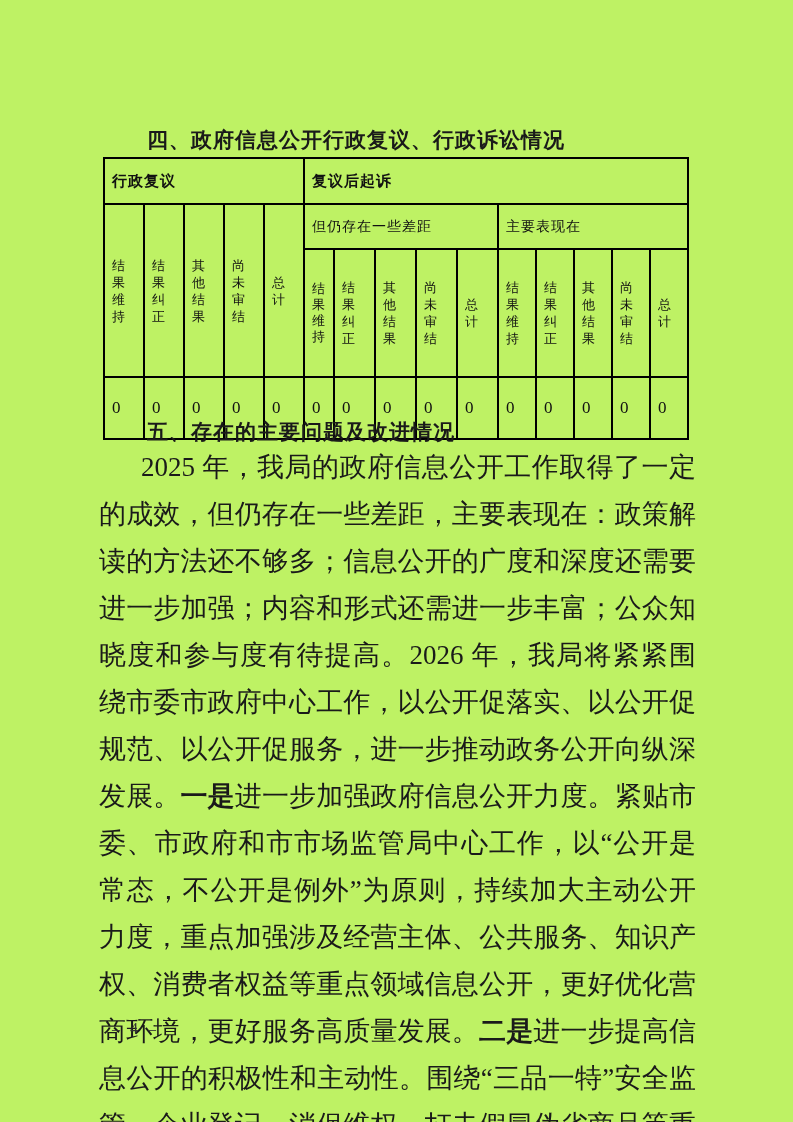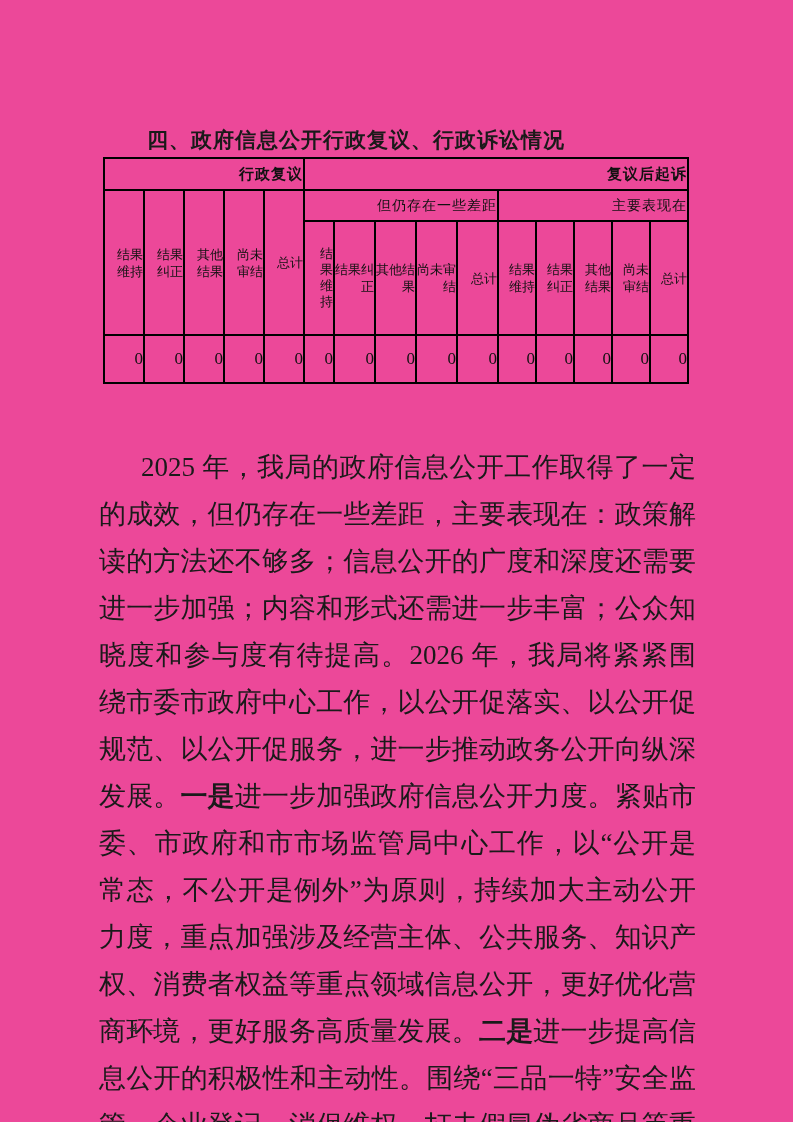--- a/index.html
+++ b/index.html
@@ -1,20 +1,20 @@
 <!DOCTYPE html>
 <html><head>
 <meta charset="utf-8">
 <style>
   html,body{margin:0;padding:0;background:#888;}
   .page{
     position:relative;
     width:793px;height:1122px;
     margin:0 auto;
-    background:#ec4899;
+    background:#bef264;
     color:#1a1a1a;
     font-family:"Liberation Serif", serif;
     overflow:hidden;
   }
   .heading{
     position:absolute;
     left:147px;
     margin:0;
     font-family:"Liberation Sans", sans-serif;
     font-weight:bold;
@@ -27,22 +27,22 @@
   #sec5-heading{top:418px;}
 
   table.tbl{
     position:absolute;
     left:103px;top:157px;
     border-collapse:collapse;
     table-layout:fixed;
   }
   .tbl th,.tbl td{
     border:2px solid #000;
-    padding:0;
-    text-align:right;
+    padding:7px;
+    text-align:left;
     vertical-align:middle;
     font-weight:normal;
     color:#111;
     overflow:hidden;
   }
   .tbl tr.r1 th{height:30px;font-weight:bold;font-size:15px;letter-spacing:1px;}
   .tbl tr.r2 th.grp{height:29px;font-size:14px;letter-spacing:1px;}
   .tbl tr.r3 th{height:112px;font-size:13px;line-height:17px;}
   .tbl th.tall{font-size:13px;line-height:17px;}
   .tbl tr.vals td{height:46px;font-size:17px;font-family:"Liberation Serif",serif;}
@@ -135,18 +135,19 @@
           <td>0</td>
           <td>0</td>
           <td>0</td>
           <td>0</td>
           <td>0</td>
           <td>0</td>
         </tr>
       </tbody>
   </table>
 
+  <h2 class="heading" id="sec5-heading">五、存在的主要问题及改进情况</h2>
 
   <p class="bodytext" id="body-paragraph"><span>2025 年，我局的政府信息公开工作取得了一定的成效，但仍存在一些差距，主要表现在：政策解读的方法还不够多；信息公开的广度和深度还需要进一步加强；内容和形式还需进一步丰富；公众知晓度和参与度有待提高。2026 年，我局将紧紧围绕市委市政府中心工作，以公开促落实、以公开促规范、以公开促服务，进一步推动政务公开向纵深发展。</span><b>一是</b><span>进一步加强政府信息公开力度。紧贴市委、市政府和市市场监管局中心工作，以“公开是常态，不公开是例外”为原则，持续加大主动公开力度，重点加强涉及经营主体、公共服务、知识产权、消费者权益等重点领域信息公开，更好优化营商环境，更好服务高质量发展。</span><b>二是</b><span>进一步提高信息公开的积极性和主动性。围绕“三品一特”安全监管、企业登记、消保维权、打击假冒伪劣商品等重点信息的公开，进一步梳理、规范信息公开内容，加大宣传力度，以视频、图解、文字等多种形式予以解读，</span></p>
 
   <div class="pagenum">– 4 –</div>
 
 </div>
 
 </body></html>

